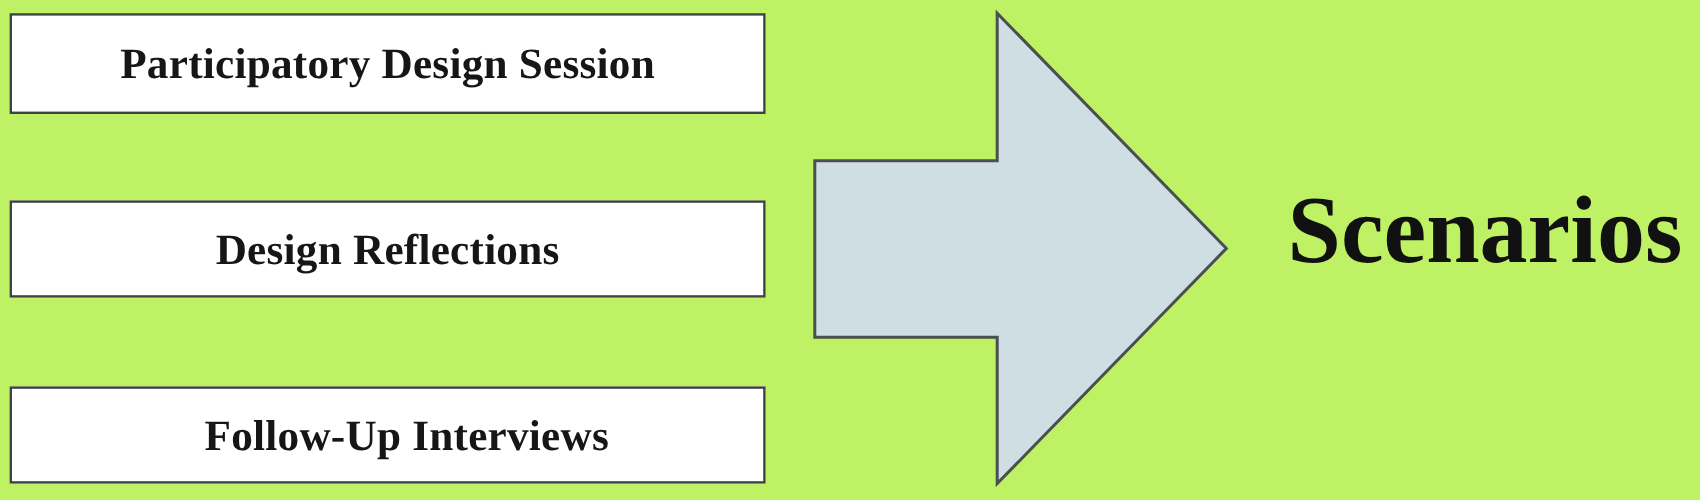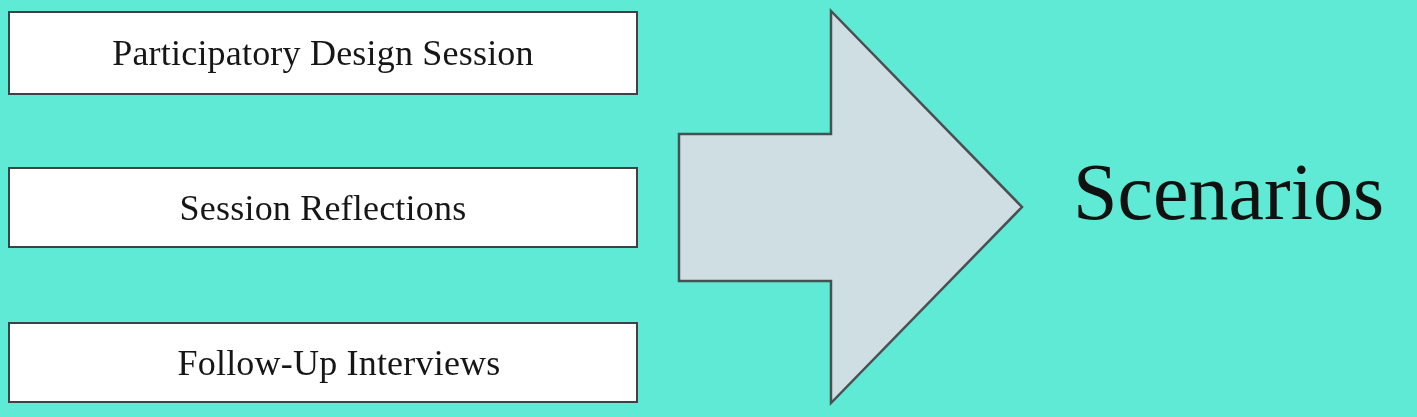--- a/index.html
+++ b/index.html
@@ -61,28 +61,28 @@
     font-family: "Liberation Serif", "DejaVu Serif", serif;
     font-size: 80px;
     line-height: 1;
     color: #111111;
     white-space: nowrap;
   }
 </style>
 </head>
 <body>
 
-<div id="diagram-canvas" style="background: #5eead4;">
+<div id="diagram-canvas" style="background: #bef264; font-weight: bold;">
 
   <div class="method-box" id="box-1" style="background: rgb(255, 255, 255); border-color: rgb(63, 66, 69);">
     <span class="box-label" style="color: rgb(22, 22, 22);">Participatory Design Session</span>
   </div>
 
   <div class="method-box" id="box-2" style="background: rgb(255, 255, 255); border-color: rgb(63, 66, 69);">
-    <span class="box-label" style="color: rgb(22, 22, 22);">Session Reflections</span>
+    <span class="box-label" style="color: rgb(22, 22, 22);">Design Reflections</span>
   </div>
 
   <div class="method-box" id="box-3" style="background: rgb(255, 255, 255); border-color: rgb(63, 66, 69);">
     <span class="box-label" style="color: rgb(22, 22, 22);">Follow-Up Interviews</span>
   </div>
 
   <svg id="arrow-svg" viewBox="0 0 366 417" xmlns="http://www.w3.org/2000/svg">
     <polygon id="arrow-polygon" points="11,134 163,134 163,11 354,207 163,403 163,281 11,281" fill="#cfdee3" stroke="#4a4f52" stroke-width="2.5" stroke-linejoin="miter"></polygon>
   </svg>
 

